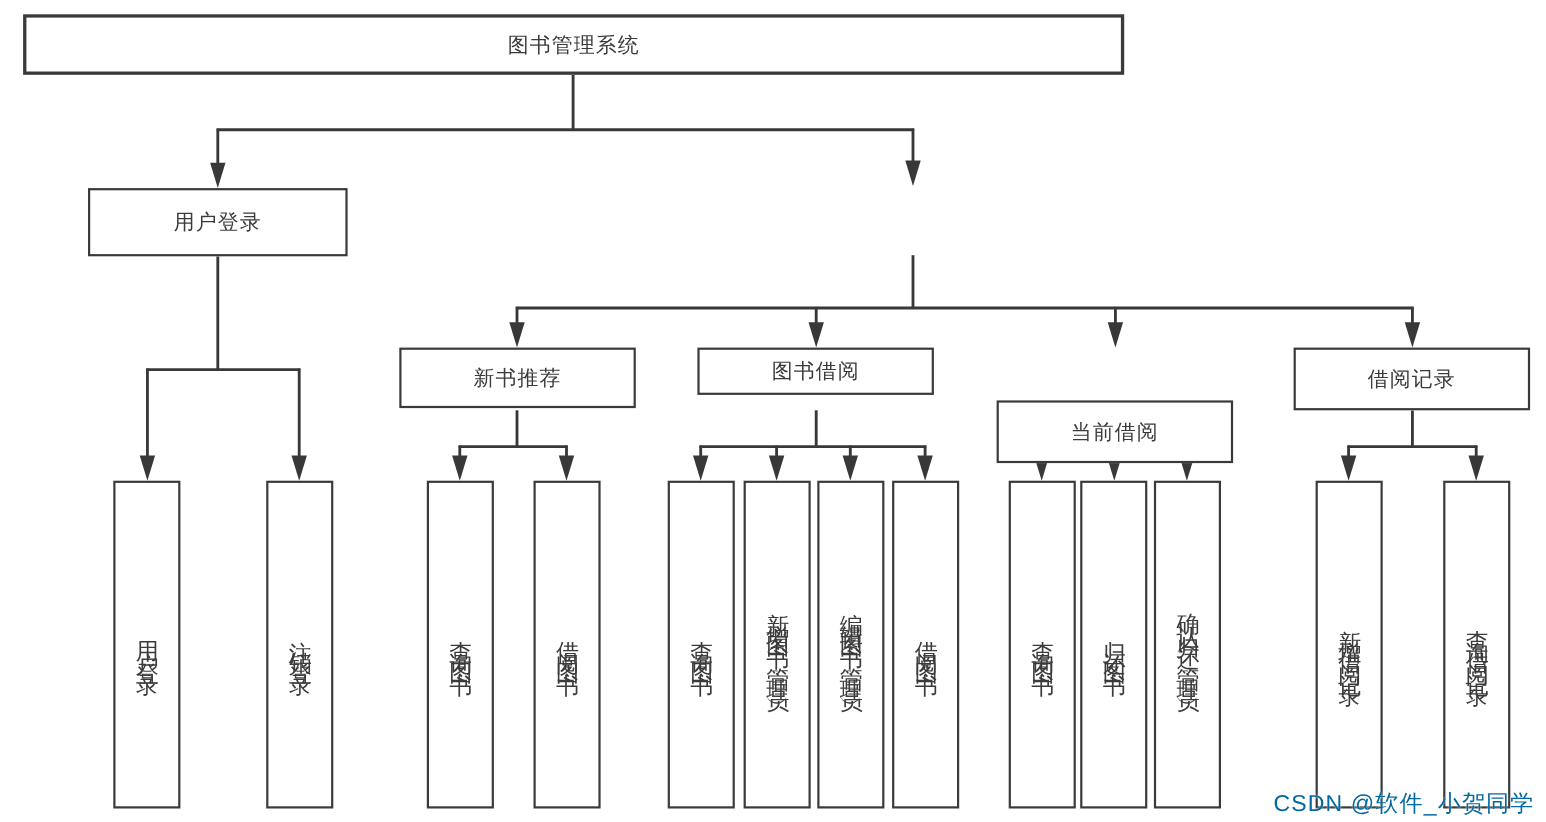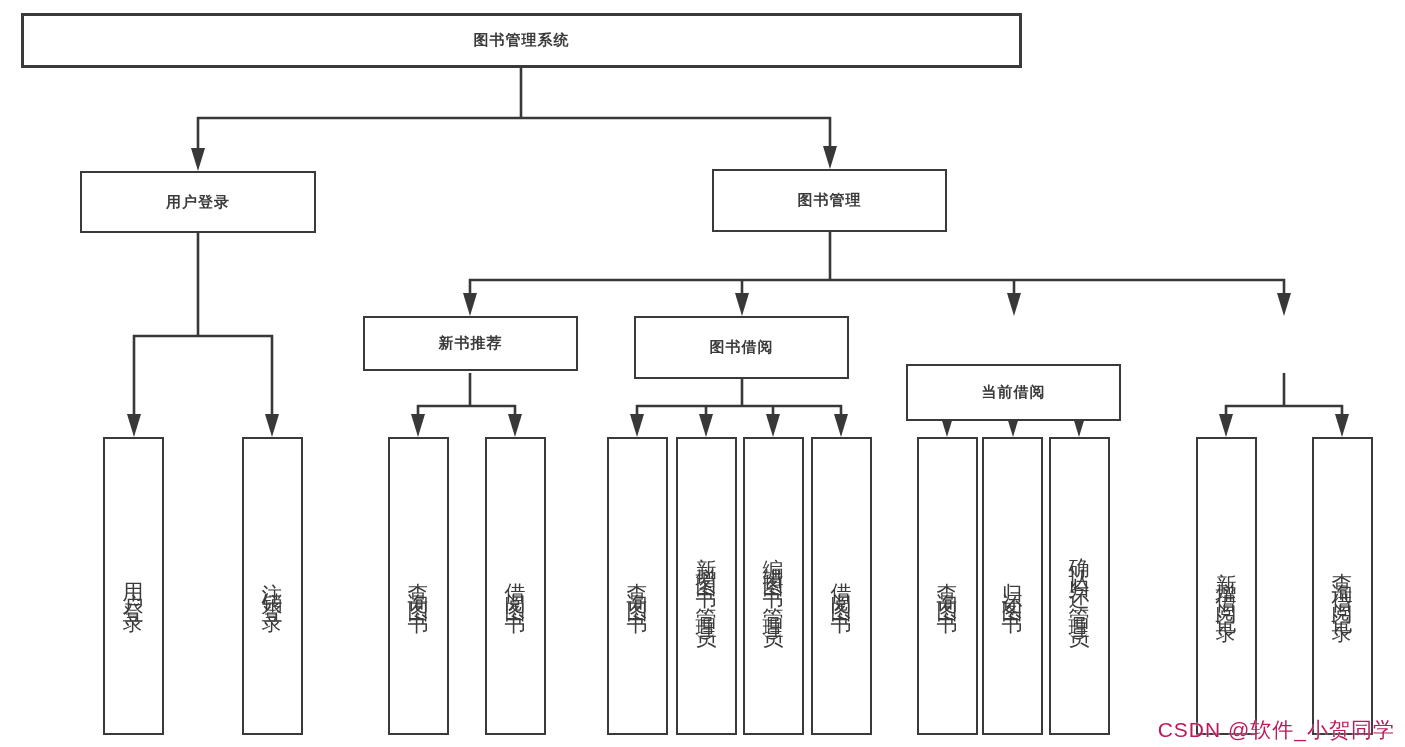--- a/index.html
+++ b/index.html
@@ -38,38 +38,37 @@
     color: #3b3b3b;
     display: flex;
     align-items: center;
     justify-content: center;
     text-align: center;
   }
   .node.root-box {
     border-width: 3px;
   }
   .node.h span {
-    font-size: 15px;
+    font-size: 19px;
     letter-spacing: 1px;
     white-space: nowrap;
-    font-weight: bold;
   }
   .node.v span {
     writing-mode: vertical-rl;
     font-size: 21px;
     letter-spacing: 10px;
     line-height: 1;
     white-space: nowrap;
   }
   .watermark {
     position: absolute;
     right: 10px;
     bottom: 3px;
     font-size: 21px;
-    color: #be185d;
+    color: #0369a1;
     letter-spacing: 1px;
     white-space: nowrap;
     text-shadow: 0 0 2px #ffffff;
   }
 </style>
 </head>
 <body>
 
 <div class="canvas">
 
@@ -149,33 +148,33 @@
     </g>
   </svg>
 
   <div class="node h root-box" style="left:21px; top:13px; width:1001px; height:55px;">
     <span>图书管理系统</span>
   </div>
 
   <div class="node h" style="left:80px; top:171px; width:236px; height:62px;">
     <span>用户登录</span>
   </div>
-  <div class="node h" style="left:712px; top:169px; width:235px; height:63px;">
-    <span>图书管理</span>
-  </div>
 
   <div class="node h" style="left:363px; top:316px; width:215px; height:55px;">
     <span>新书推荐</span>
   </div>
-  <div class="node h" style="left:634px; top:316px; width:215px; height:63px;">
+  <div class="node h" style="left:634px; top:316px; width:215px; height:43px;">
     <span>图书借阅</span>
   </div>
   <div class="node h" style="left:906px; top:316px; width:215px; height:57px;margin-top:48px;">
     <span>当前借阅</span>
   </div>
+  <div class="node h" style="left:1176px; top:316px; width:215px; height:57px;">
+    <span>借阅记录</span>
+  </div>
 
   <div class="node v" style="left:103px; top:437px; width:61px; height:298px;">
     <span>用户登录</span>
   </div>
   <div class="node v" style="left:242px; top:437px; width:61px; height:298px;">
     <span>注销登录</span>
   </div>
 
   <div class="node v" style="left:388px; top:437px; width:61px; height:298px;">
     <span>查询图书</span>

